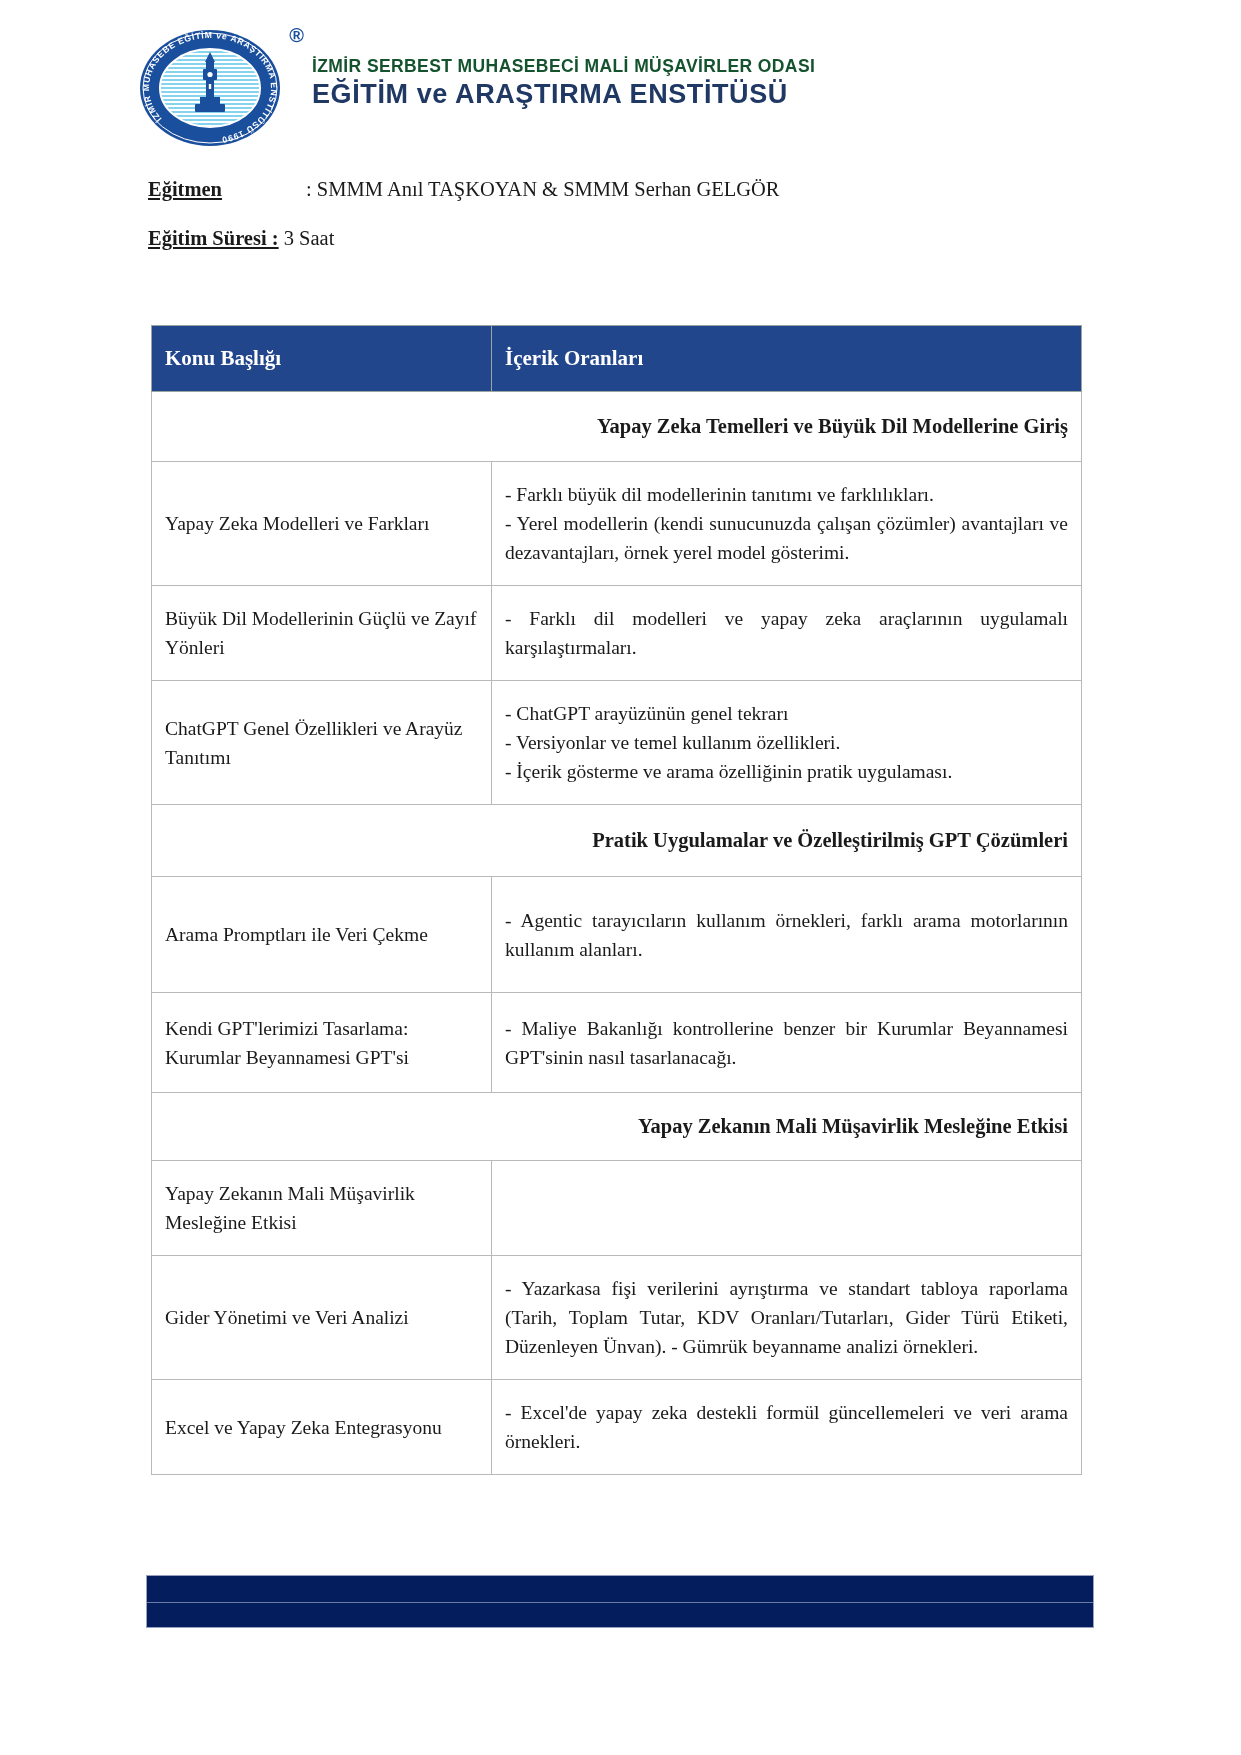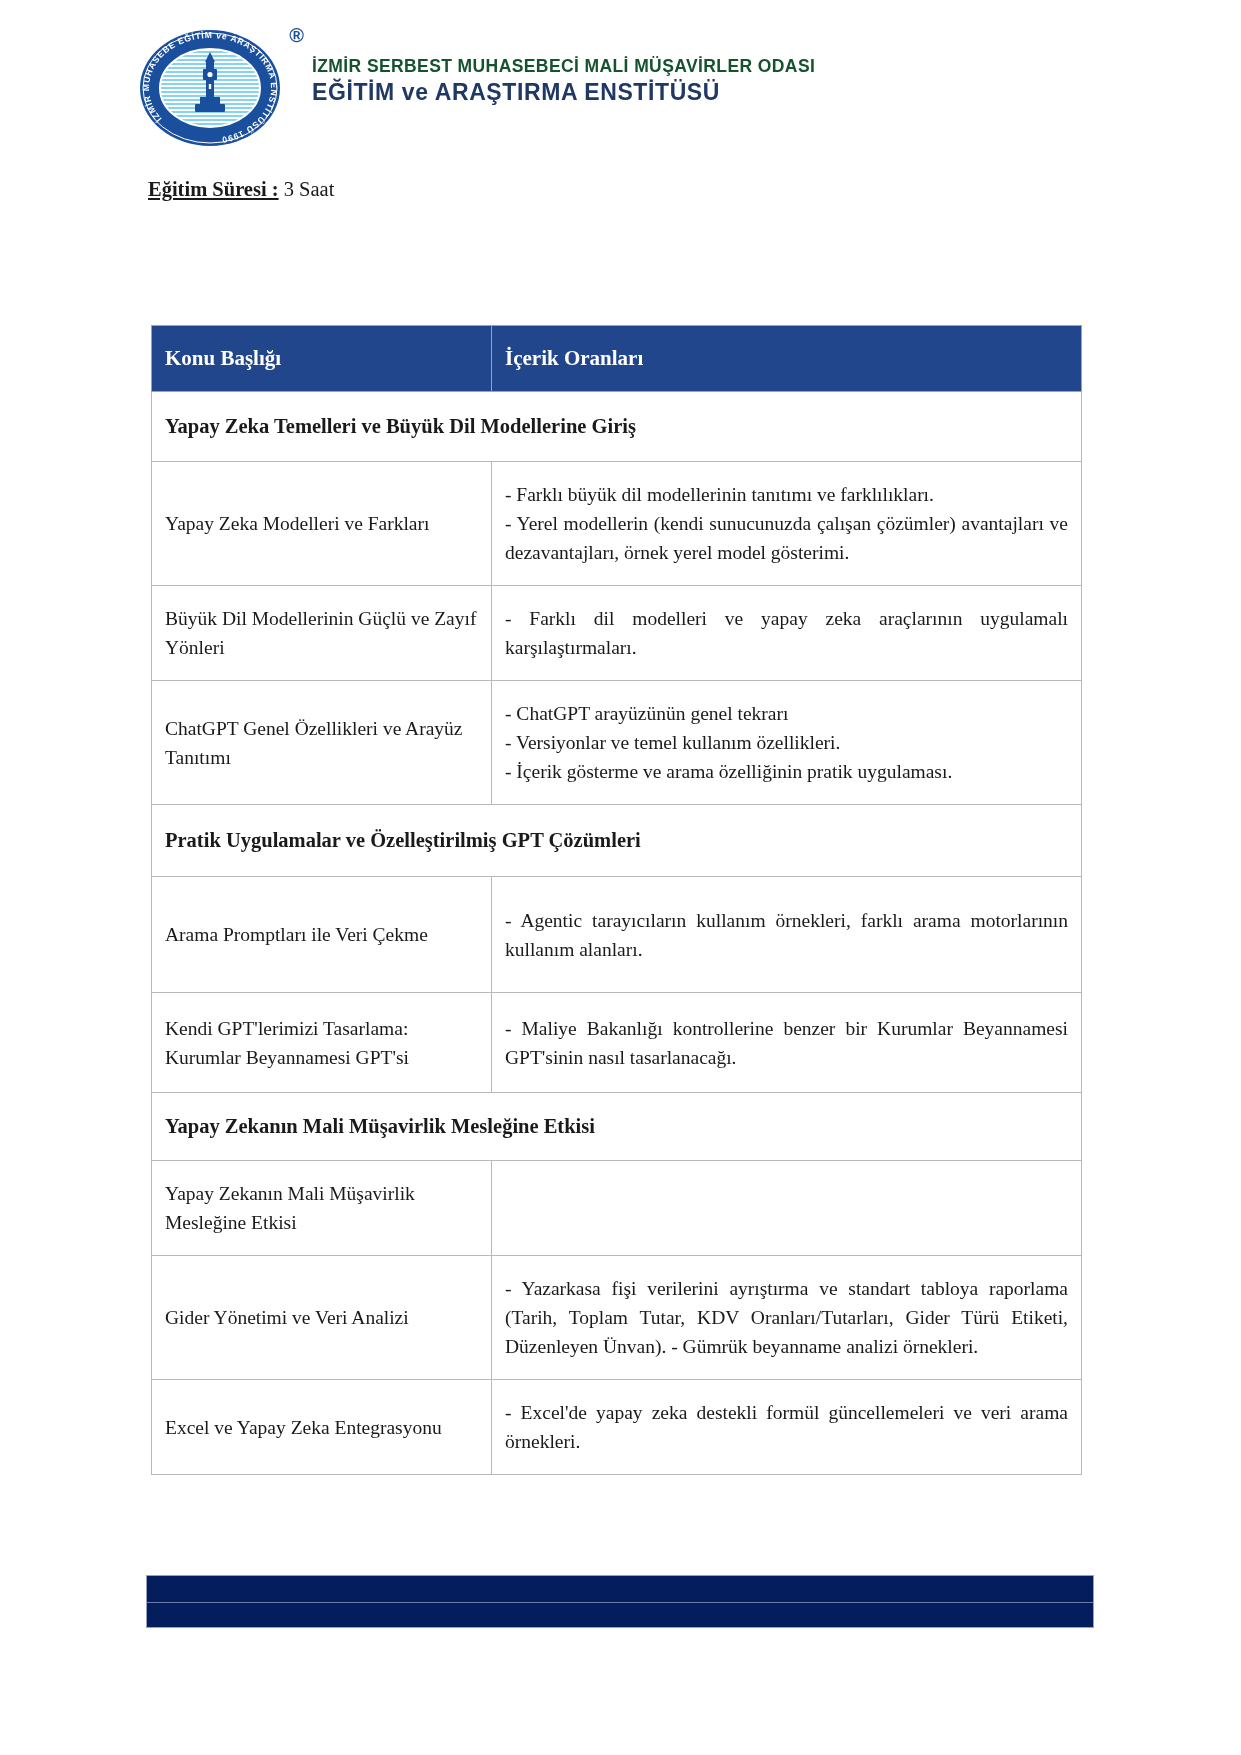--- a/index.html
+++ b/index.html
@@ -21,21 +21,21 @@
     font-size:20px; font-weight:bold; color:#1A4F9E;
   }
   .org-titles { position:absolute; left:312px; top:56px; width:700px; }
   .org-line1 {
     font-family:"Liberation Sans", sans-serif;
     font-weight:bold; font-size:17.5px; color:#14532d;
     letter-spacing:0.4px; white-space:nowrap;
   }
   .org-line2 {
     font-family:"Liberation Sans", sans-serif;
-    font-weight:bold; font-size:23px; color:#1F3864;
+    font-weight:bold; font-size:27px; color:#1F3864;
     letter-spacing:0.6px; margin-top:2px; white-space:nowrap;
   }
 
   
   .info { position:absolute; left:148px; top:178px; width:900px; font-size:20.5px; }
   .info-row { margin-bottom:26px; }
   .info-label { font-weight:bold; text-decoration:underline; display:inline-block; }
   .label-wide { width:158px; }
   .info-value { font-weight:normal; }
 
@@ -46,21 +46,21 @@
     font-size:19.5px; line-height:29px;
   }
   table.course col.c1 { width:340px; }
   table.course col.c2 { width:590px; }
   table.course td { border:1px solid #b9b9b9; padding:18px 13px; vertical-align:middle; }
   tr.thead td {
     background:#21468B; color:#ffffff; font-weight:bold; font-size:21px;
     border:1px solid #9aa5a0;
   }
   td.section-cell {
-    font-weight:bold; text-align:left; vertical-align:top;
+    font-weight:bold; text-align:right; vertical-align:top;
     padding-top:13px; font-size:20.5px;
   }
   td.detail { text-align:justify; white-space:pre-line; }
   
   tr.h-head { height:65px; }
   tr.h-s0 { height:70px; }
   tr.h-r0 { height:118px; }
   tr.h-r1 { height:76px; }
   tr.h-r2 { height:92px; }
   tr.h-s1 { height:72px; }
@@ -117,20 +117,23 @@
   <span class="reg-mark">®</span>
 </div>
 
 <div class="org-titles">
   <div class="org-line1">İZMİR SERBEST MUHASEBECİ MALİ MÜŞAVİRLER ODASI</div>
   <div class="org-line2">EĞİTİM ve ARAŞTIRMA ENSTİTÜSÜ</div>
 </div>
 
 <div class="info">
   <div class="info-row">
+    <span class="info-label label-wide">Eğitmen</span><span class="info-value">: SMMM Anıl TAŞKOYAN &amp; SMMM Serhan GELGÖR</span>
+  </div>
+  <div class="info-row">
     <span class="info-label">Eğitim Süresi :</span>
     <span class="info-value">3 Saat</span>
   </div>
 </div>
 
 <table class="course">
   <colgroup>
       <col class="c1">
       <col class="c2">
     </colgroup>

